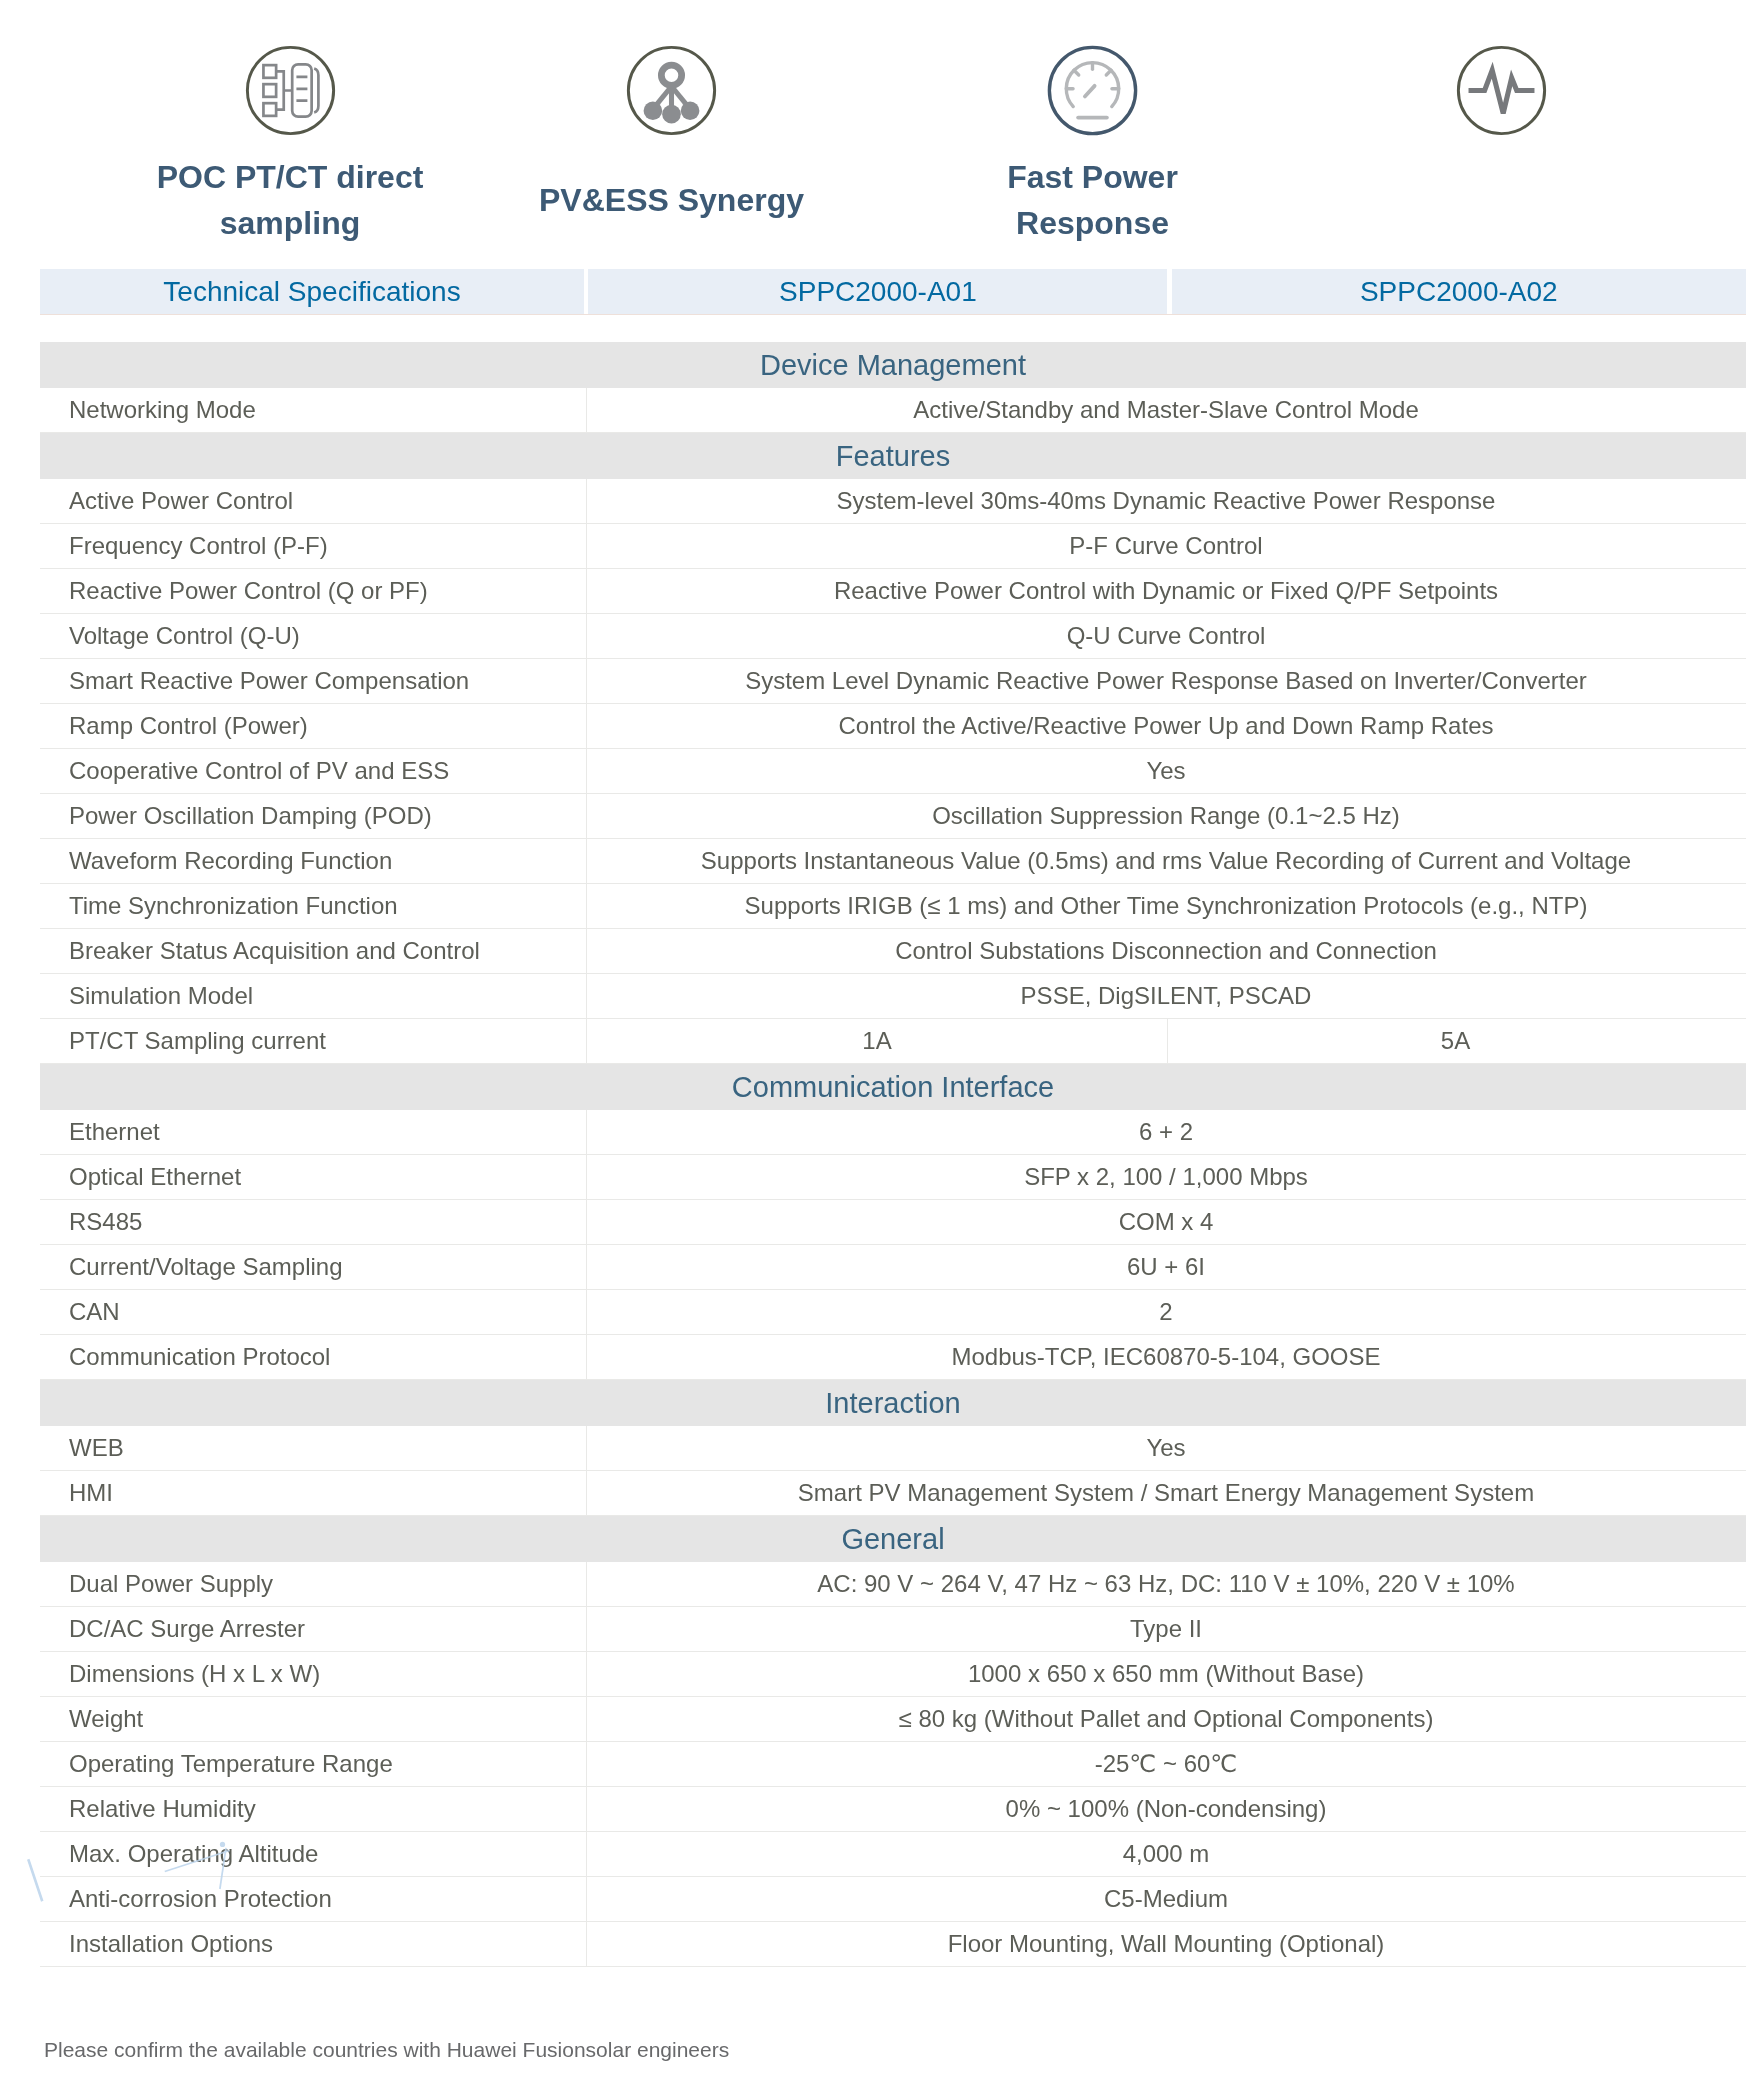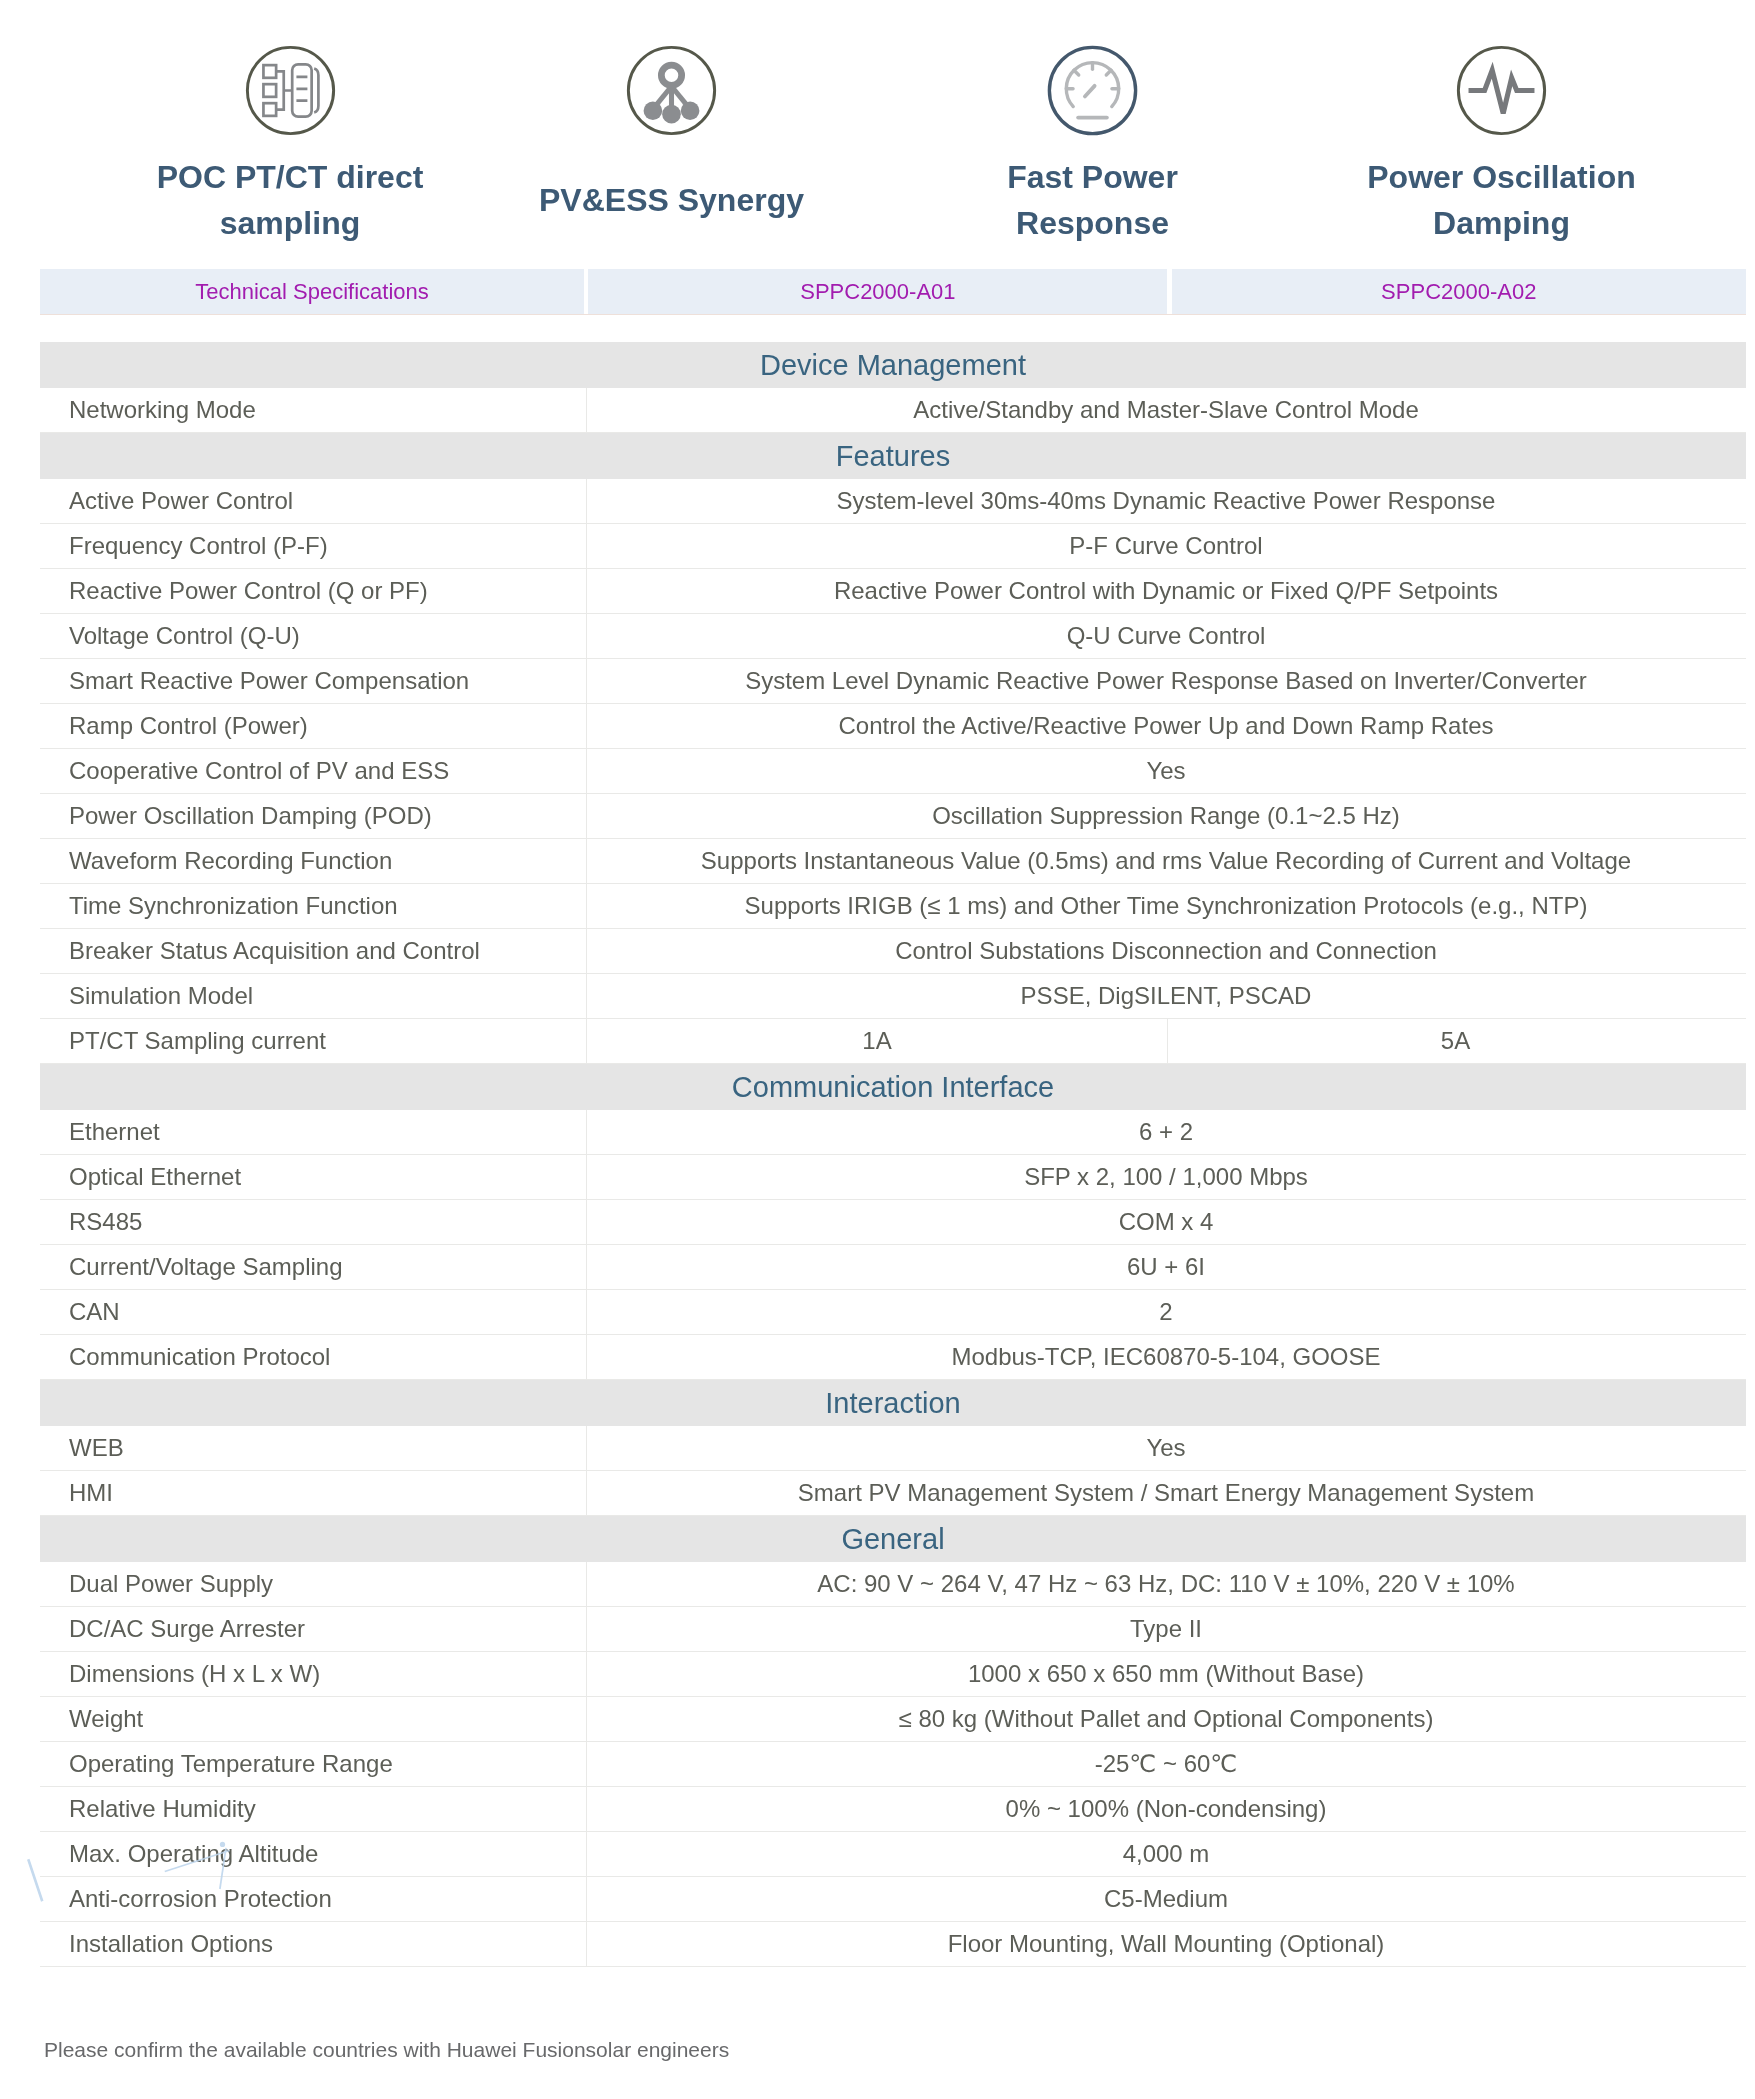--- a/index.html
+++ b/index.html
@@ -24,21 +24,21 @@
   .f3 .feature-label{max-width:246px;}
   .f4 .feature-label{max-width:377px;}
   
   .spec-table{position:absolute;left:40px;top:269px;width:1706px;}
   .thead{
     display:grid;grid-template-columns:544px 579px 574px;column-gap:4.4px;
     height:45px;border-bottom:1.8px solid #eee0da;box-sizing:content-box;
   }
   .thead-cell{
     background:#e8eef6;display:flex;align-items:center;justify-content:center;
-    font-size:22px;color:#a21caf;
+    font-size:28px;color:#0369a1;
   }
   .tbody{margin-top:27px;}
   .section-bar{
     height:46px;background:#e5e5e5;display:flex;align-items:center;justify-content:center;
     font-size:29px;color:#396480;
   }
   .row{
     display:grid;grid-template-columns:546px 1159px;height:44px;
     border-bottom:1.8px solid #e9e9e7;
   }
@@ -111,21 +111,20 @@
     <div class="feature-label">Fast Power Response</div>
   </div>
 
   <div class="feature f4">
     <span>
       <svg class="feature-icon" viewBox="0 0 110 110">
         <circle cx="55" cy="55" r="51" fill="none" stroke="#55584a" stroke-width="3.5"></circle>
         <polyline points="16,55 35,55 44,31 57,82 67,40 73,55 94,55" fill="none" stroke="#77797c" stroke-width="6"></polyline>
       </svg>
     </span>
-    <div class="feature-label">Power Oscillation Damping</div>
   </div>
 
 </div>
 
 <div class="spec-table">
   <div class="thead">
     <div class="thead-cell">Technical Specifications</div>
     <div class="thead-cell">SPPC2000-A01</div>
     <div class="thead-cell">SPPC2000-A02</div>
   </div>

